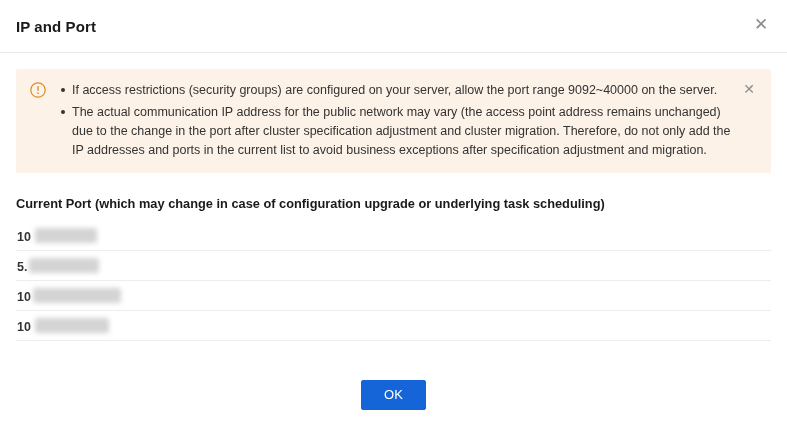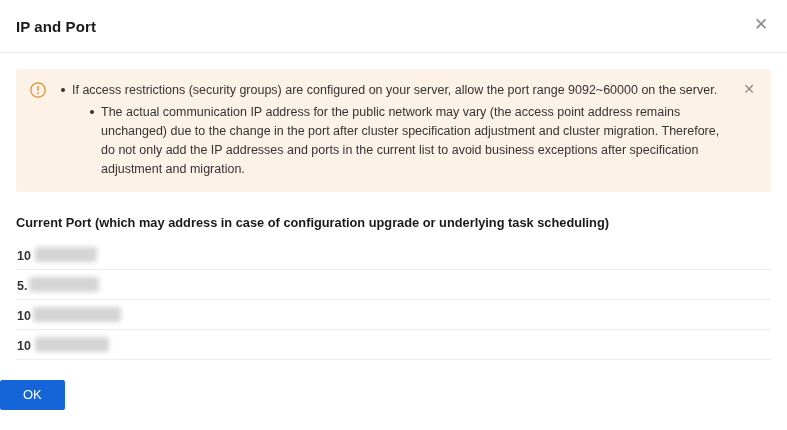--- a/index.html
+++ b/index.html
@@ -95,21 +95,21 @@
     padding: 0 0 0 16px;
     list-style: none;
   }
   .alert-list li {
     position: relative;
     font-size: 12.5px;
     line-height: 19px;
     color: #333333;
     margin-bottom: 3px;
   }
-  .alert-list li:last-child { margin-bottom: 0; margin-left: 29px; }
+  .alert-list li:last-child { margin-bottom: 0; }
   .alert-list li::before {
     content: "";
     position: absolute;
     left: -11px;
     top: 7px;
     width: 4px;
     height: 4px;
     border-radius: 50%;
     background: #333333;
   }
@@ -159,20 +159,21 @@
 
   
   .dialog-footer {
     position: absolute;
     left: 0;
     right: 0;
     bottom: 0;
     height: 70px;
     display: flex;
     align-items: center;
+    justify-content: center;
   }
   .ok-button {
     min-width: 64px;
     height: 30px;
     padding: 0 22px;
     background: #1565d8;
     border: 1px solid #1565d8;
     border-radius: 2px;
     color: #ffffff;
     font-size: 13px;
@@ -196,26 +197,26 @@
     <div class="alert">
       <span class="alert-icon">
         <svg width="16" height="16" viewBox="0 0 16 16">
           <circle cx="8" cy="8" r="7.2" fill="none" stroke="#e08a1e" stroke-width="1.2"></circle>
           <rect x="7.35" y="3.9" width="1.3" height="5" rx="0.6" fill="#e08a1e"></rect>
           <circle cx="8" cy="11.1" r="0.85" fill="#e08a1e"></circle>
         </svg>
       </span>
       <span class="alert-close">✕</span>
       <ul class="alert-list">
-        <li>If access restrictions (security groups) are configured on your server, allow the port range 9092~60000 on the server.</li>
+        <li>If access restrictions (security groups) are configured on your server, allow the port range 9092~40000 on the server.</li>
         <li>The actual communication IP address for the public network may vary (the access point address remains unchanged) due to the change in the port after cluster specification adjustment and cluster migration. Therefore, do not only add the IP addresses and ports in the current list to avoid business exceptions after specification adjustment and migration.</li>
       </ul>
     </div>
 
-    <div class="section-title">Current Port (which may address in case of configuration upgrade or underlying task scheduling)</div>
+    <div class="section-title">Current Port (which may change in case of configuration upgrade or underlying task scheduling)</div>
 
     <ul class="port-list">
       <li class="port-row">
         <span class="port-prefix">10</span><span class="port-mask" style="width:62px;margin-left:4px;"></span>
       </li>
       <li class="port-row">
         <span class="port-prefix">5.</span><span class="port-mask" style="width:70px;margin-left:2px;"></span>
       </li>
       <li class="port-row">
         <span class="port-prefix">10</span><span class="port-mask" style="width:88px;margin-left:2px;"></span>

